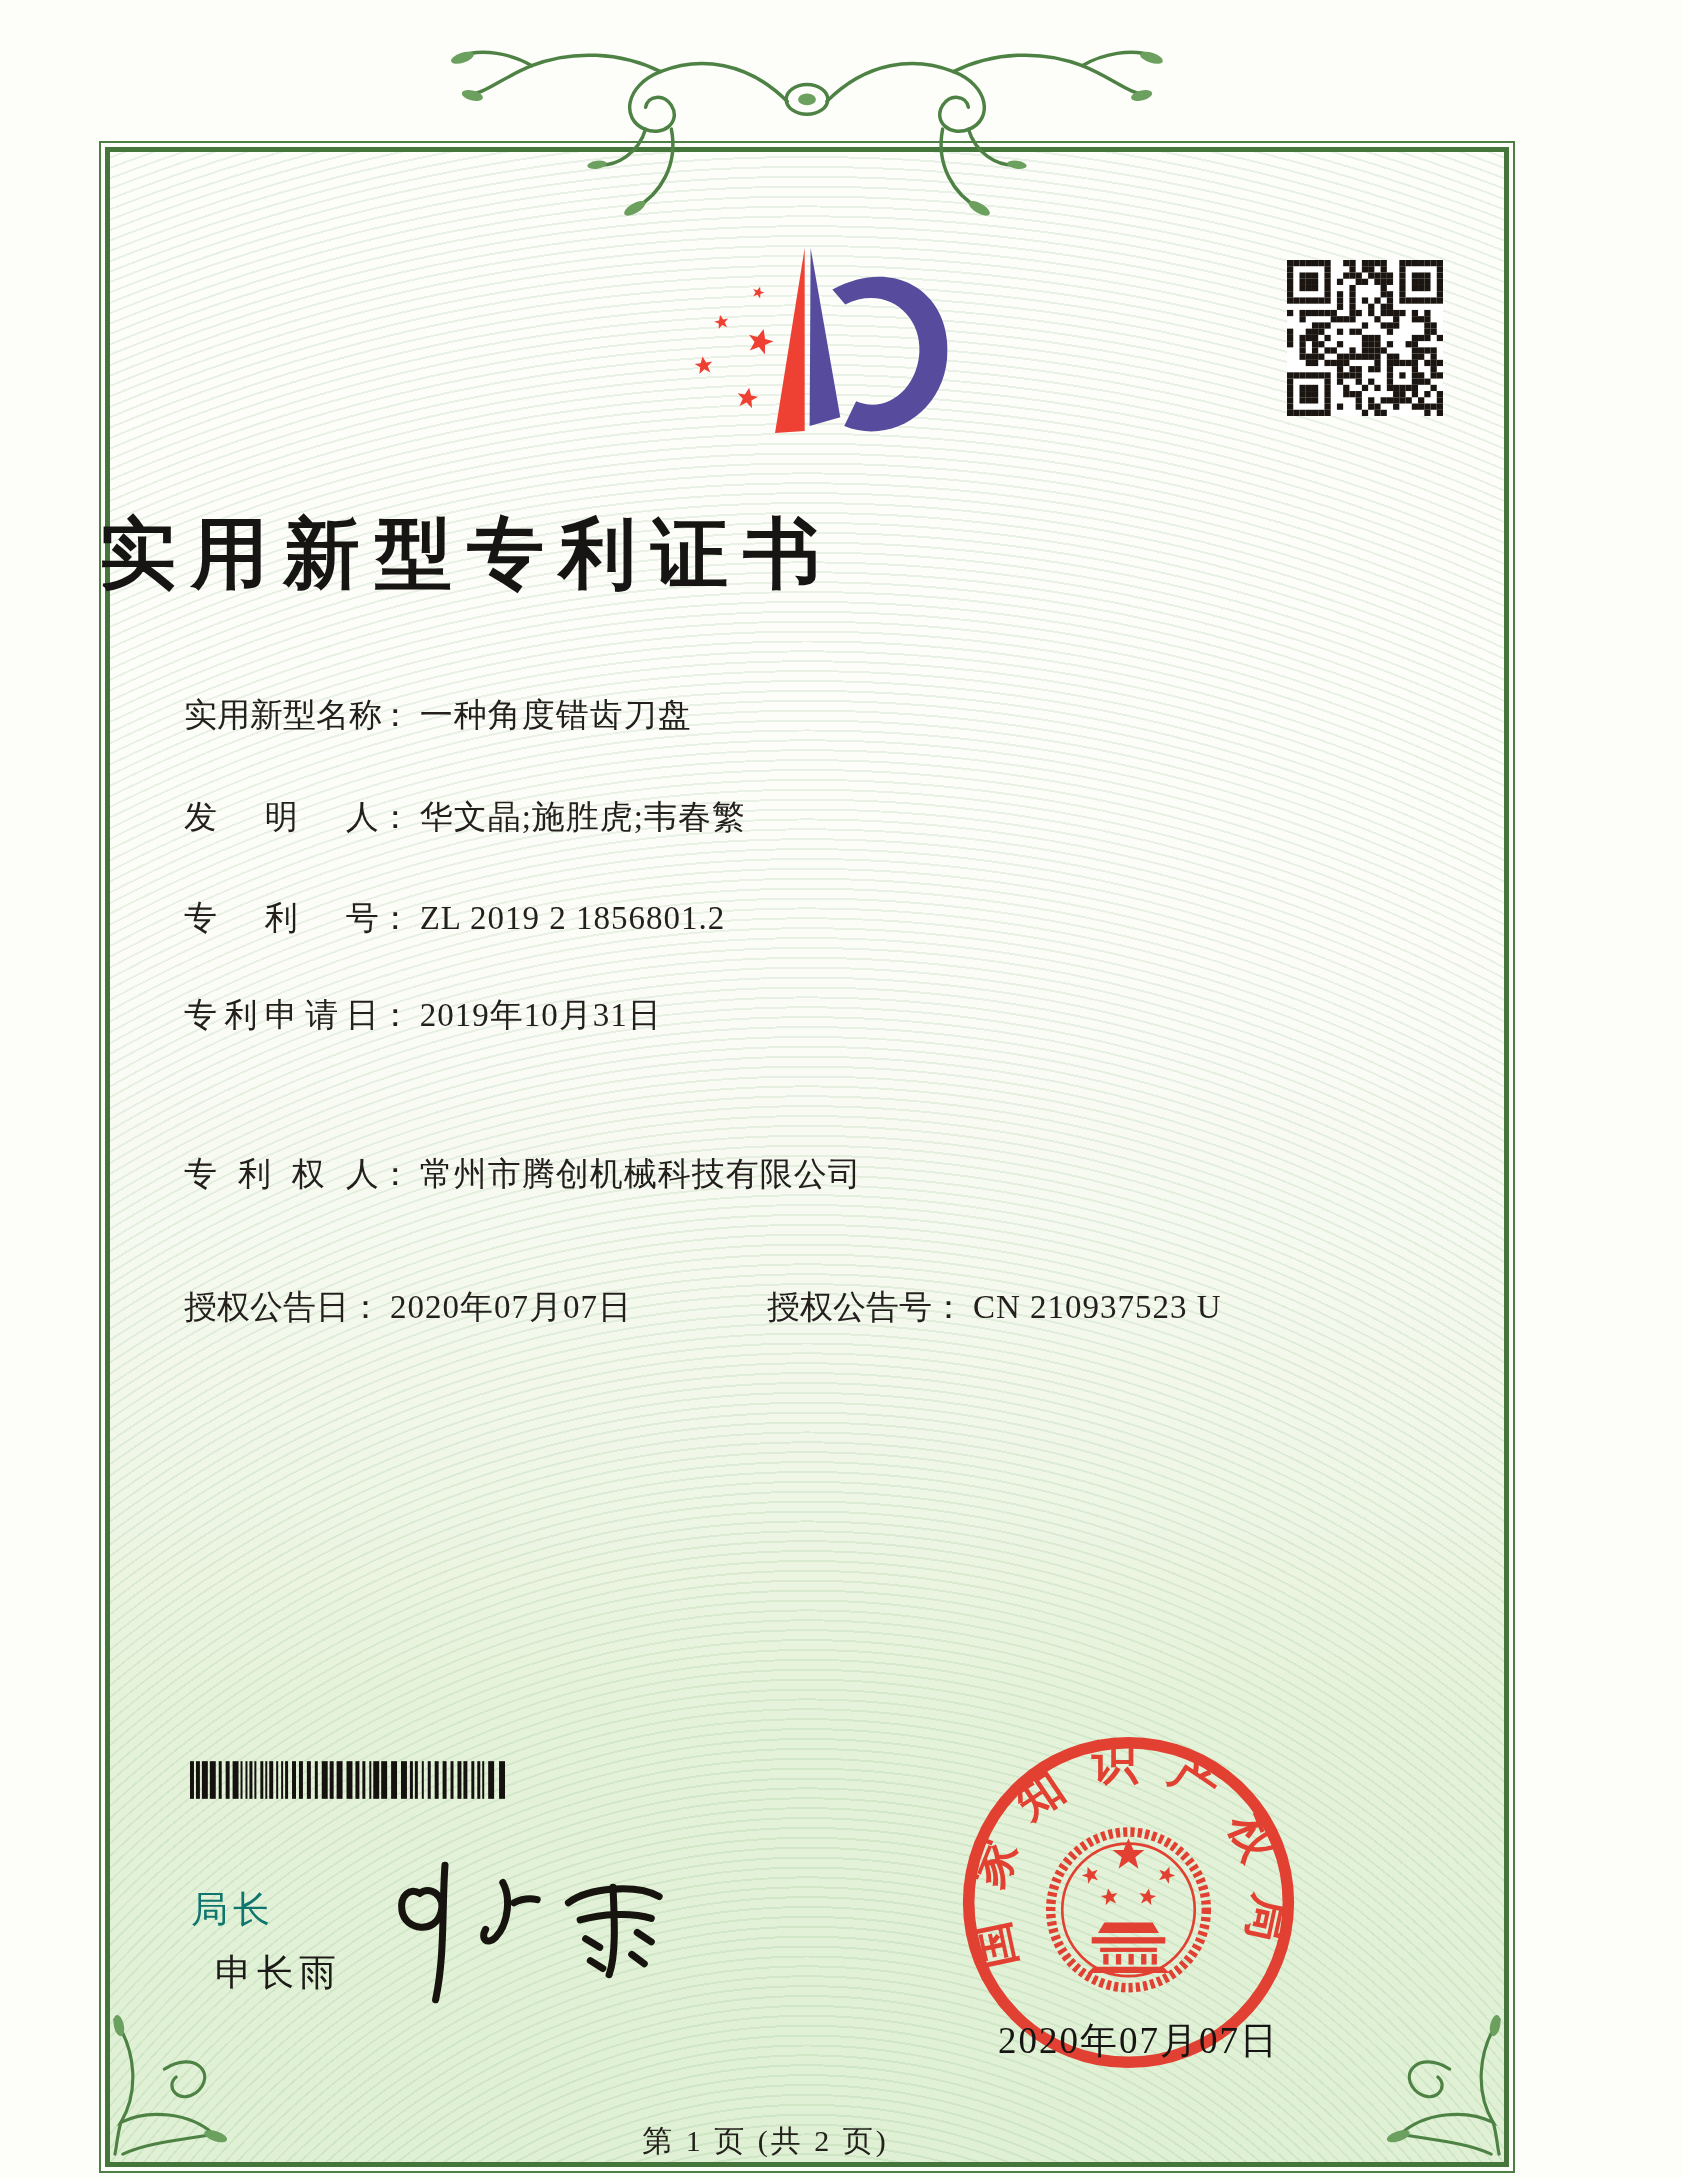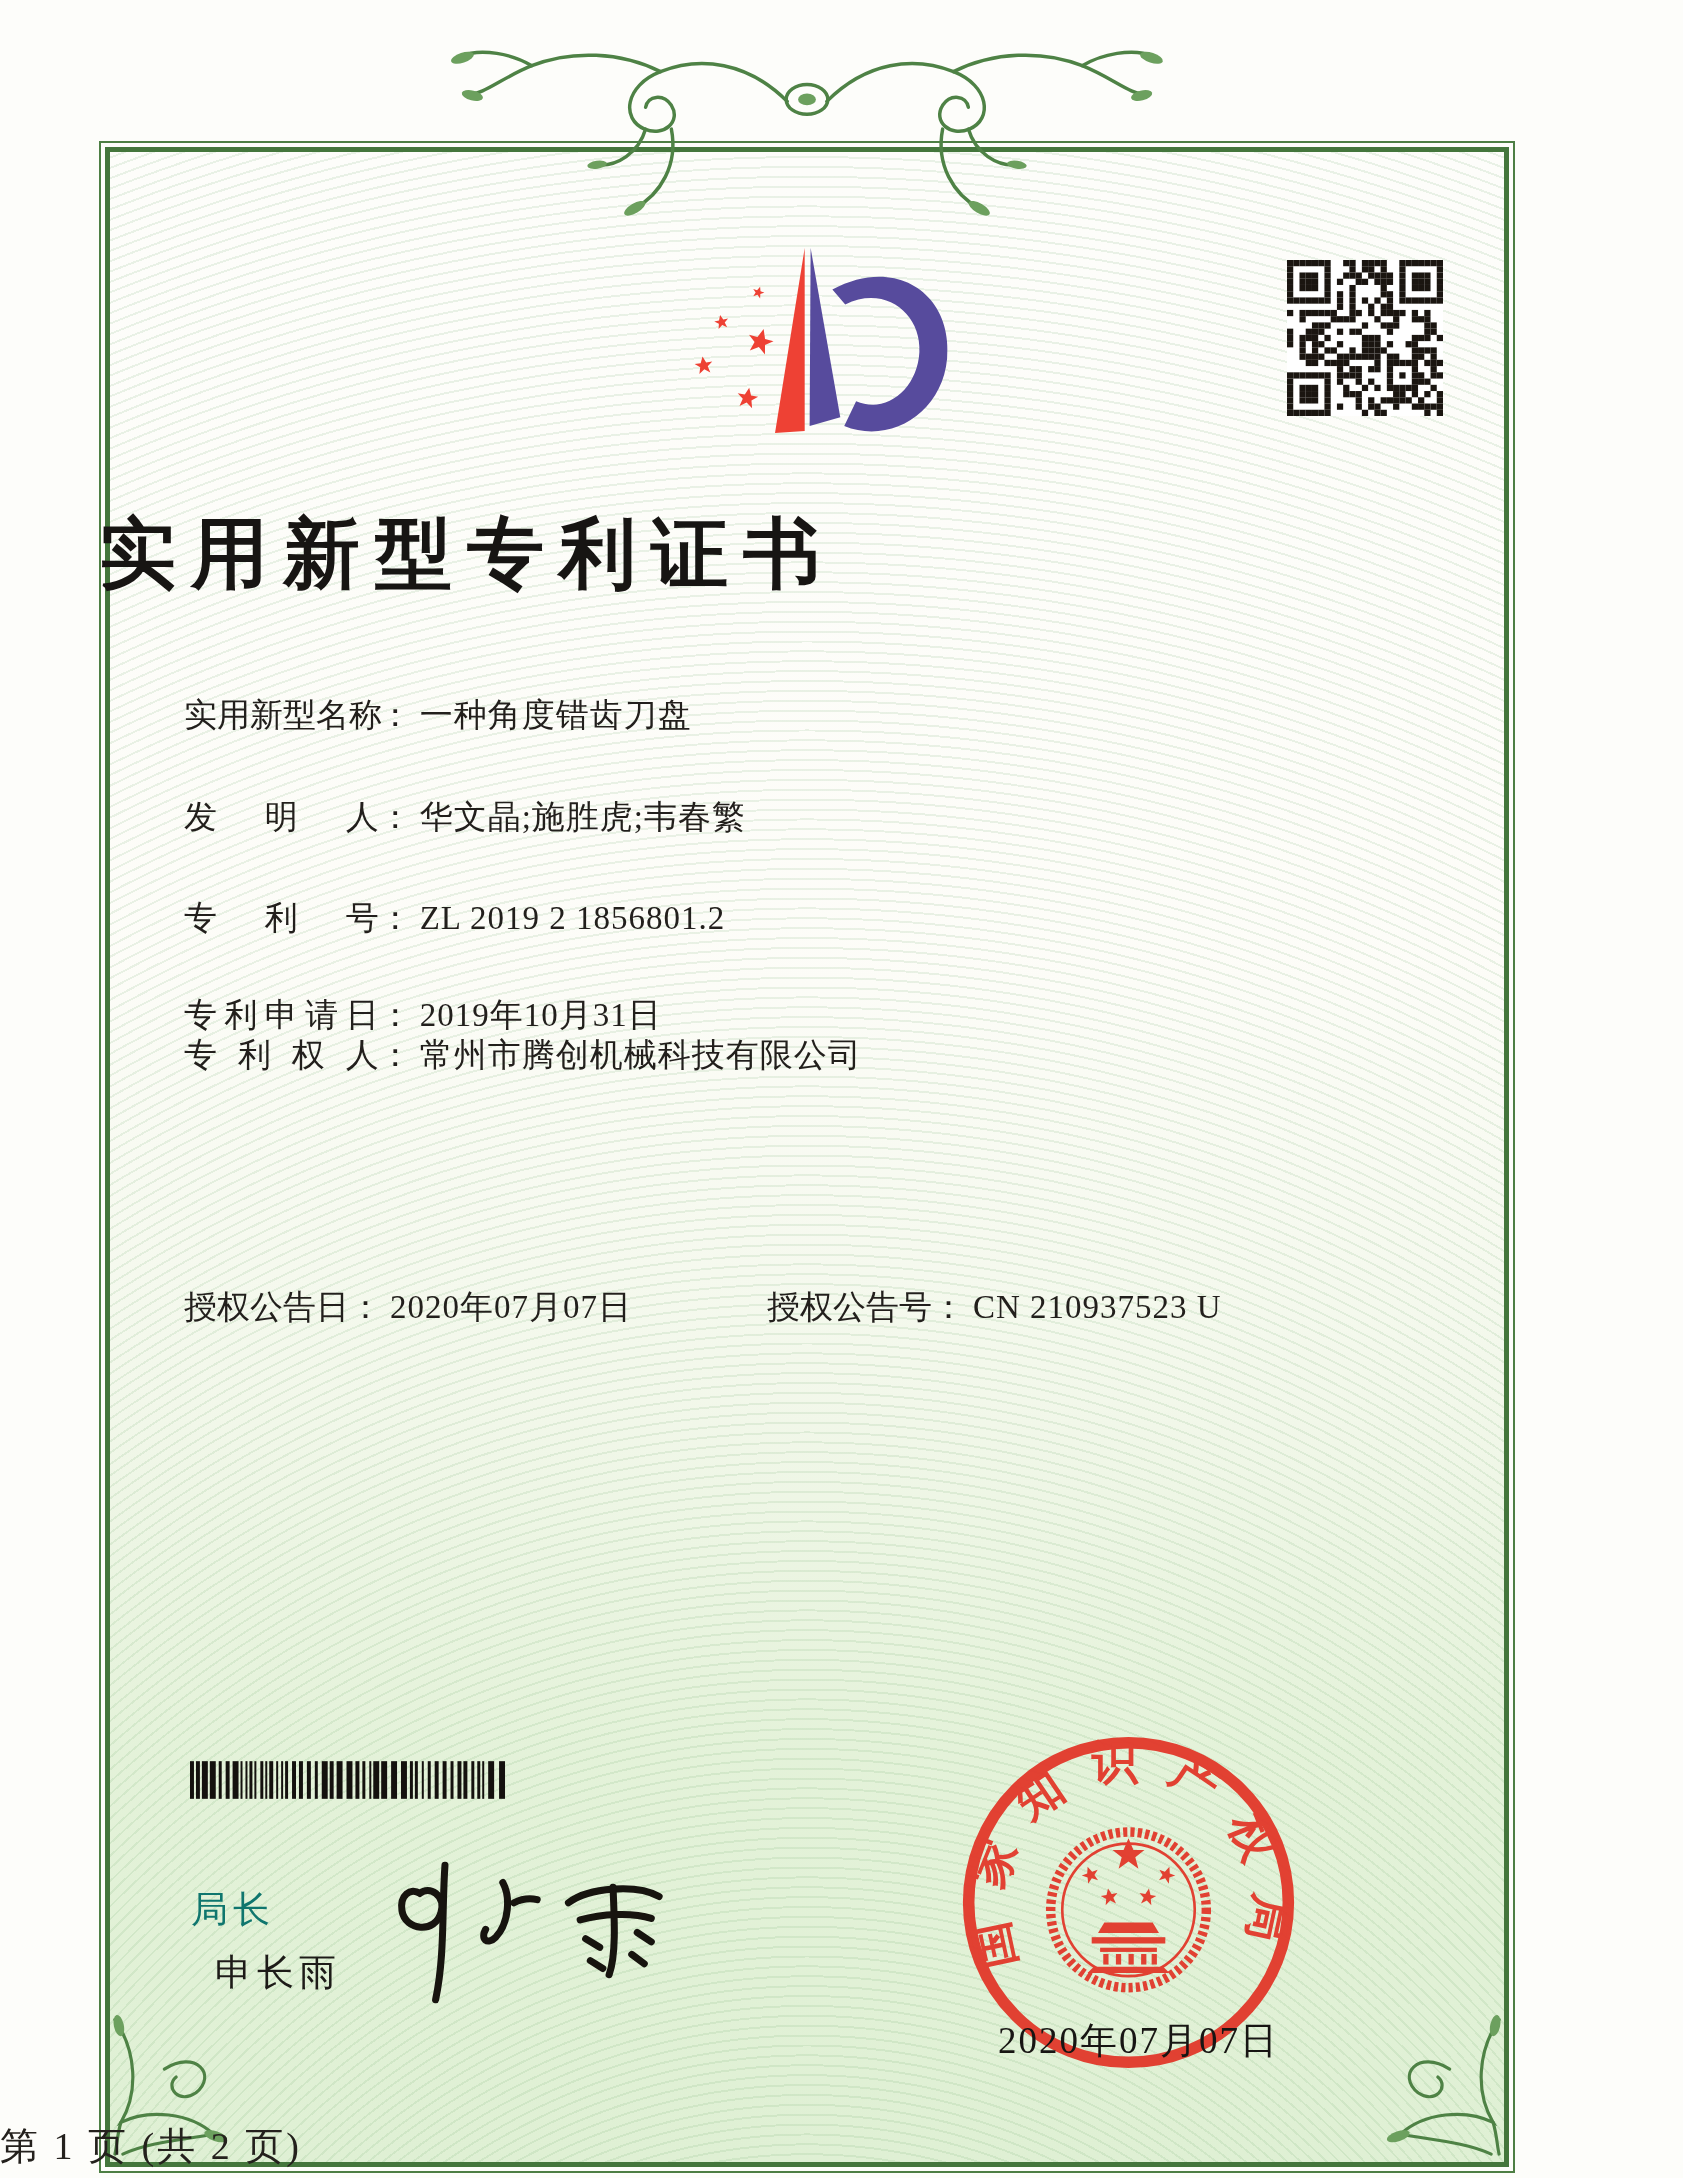--- a/index.html
+++ b/index.html
@@ -50,21 +50,21 @@
 
   
   .field-row{position:absolute; left:184px; font-size:33px; z-index:6; white-space:nowrap;}
   .flabel{
     display:inline-block; width:5.9em; text-align:justify; text-align-last:justify;
     vertical-align:top;
   }
   .fcolon{display:inline-block; margin-right:8px;}
   .fvalue{letter-spacing:1px;}
   .row0{top:693px;} .row1{top:795px;} .row2{top:896px;}
-  .row3{top:993px;} .row4{top:1033px;} .row5{top:1186px;}
+  .row3{top:993px;} .row4{top:1152px;} .row5{top:1186px;}
   .grant-row{position:absolute; top:1285px; left:0; width:1683px; font-size:33px; z-index:6; white-space:nowrap;}
   .gpair1{position:absolute; left:184px;}
   .gpair2{position:absolute; left:767px;}
   .glabel{display:inline-block;}
 
   
   .paras{
     position:absolute; left:184px; top:1352px; width:1325px; z-index:6;
     font-size:31px; line-height:49px; color:#262220; text-align:justify;
   }
@@ -74,22 +74,22 @@
   .barcode{position:absolute; left:190px; top:1761px; z-index:6;}
   .signer-title{position:absolute; left:191px; top:1885px; font-size:37px; letter-spacing:5px; z-index:6; color:#0f766e;}
   .signer-name{position:absolute; left:191px; top:1948px; font-size:37px; letter-spacing:5px; z-index:6; color:#1d1b18;margin-left:24px;}
   .signature{position:absolute; left:384px; top:1841px; z-index:7;}
   .seal{position:absolute; left:955px; top:1729px; z-index:5; opacity:0.96;}
   .seal-date{
     position:absolute; left:975px; top:2016px; width:327px; text-align:center;
     font-size:37px; letter-spacing:2px; color:#171513; z-index:8;
   }
   .footer{
-    position:absolute; left:0px; top:2121px; width:1531px; 
-    font-size:38px; letter-spacing:3px; color:#24211d; z-index:6;
+    position:absolute; left:0px; top:2121px; width:1531px; text-align:center;
+    font-size:30px; letter-spacing:3px; color:#24211d; z-index:6;
   }
 </style>
 </head>
 <body>
 
 <div class="page">
 
   <svg class="ornament-top" width="792" height="208" viewBox="0 0 800 210">
     <g id="orn-half" fill="none" stroke="#4e8245" stroke-width="3.5" stroke-linecap="round">
       <path d="M380,68 C340,28 292,22 252,38 C216,52 212,86 236,96 C256,104 273,88 263,72 C255,60 239,62 237,74"></path>

